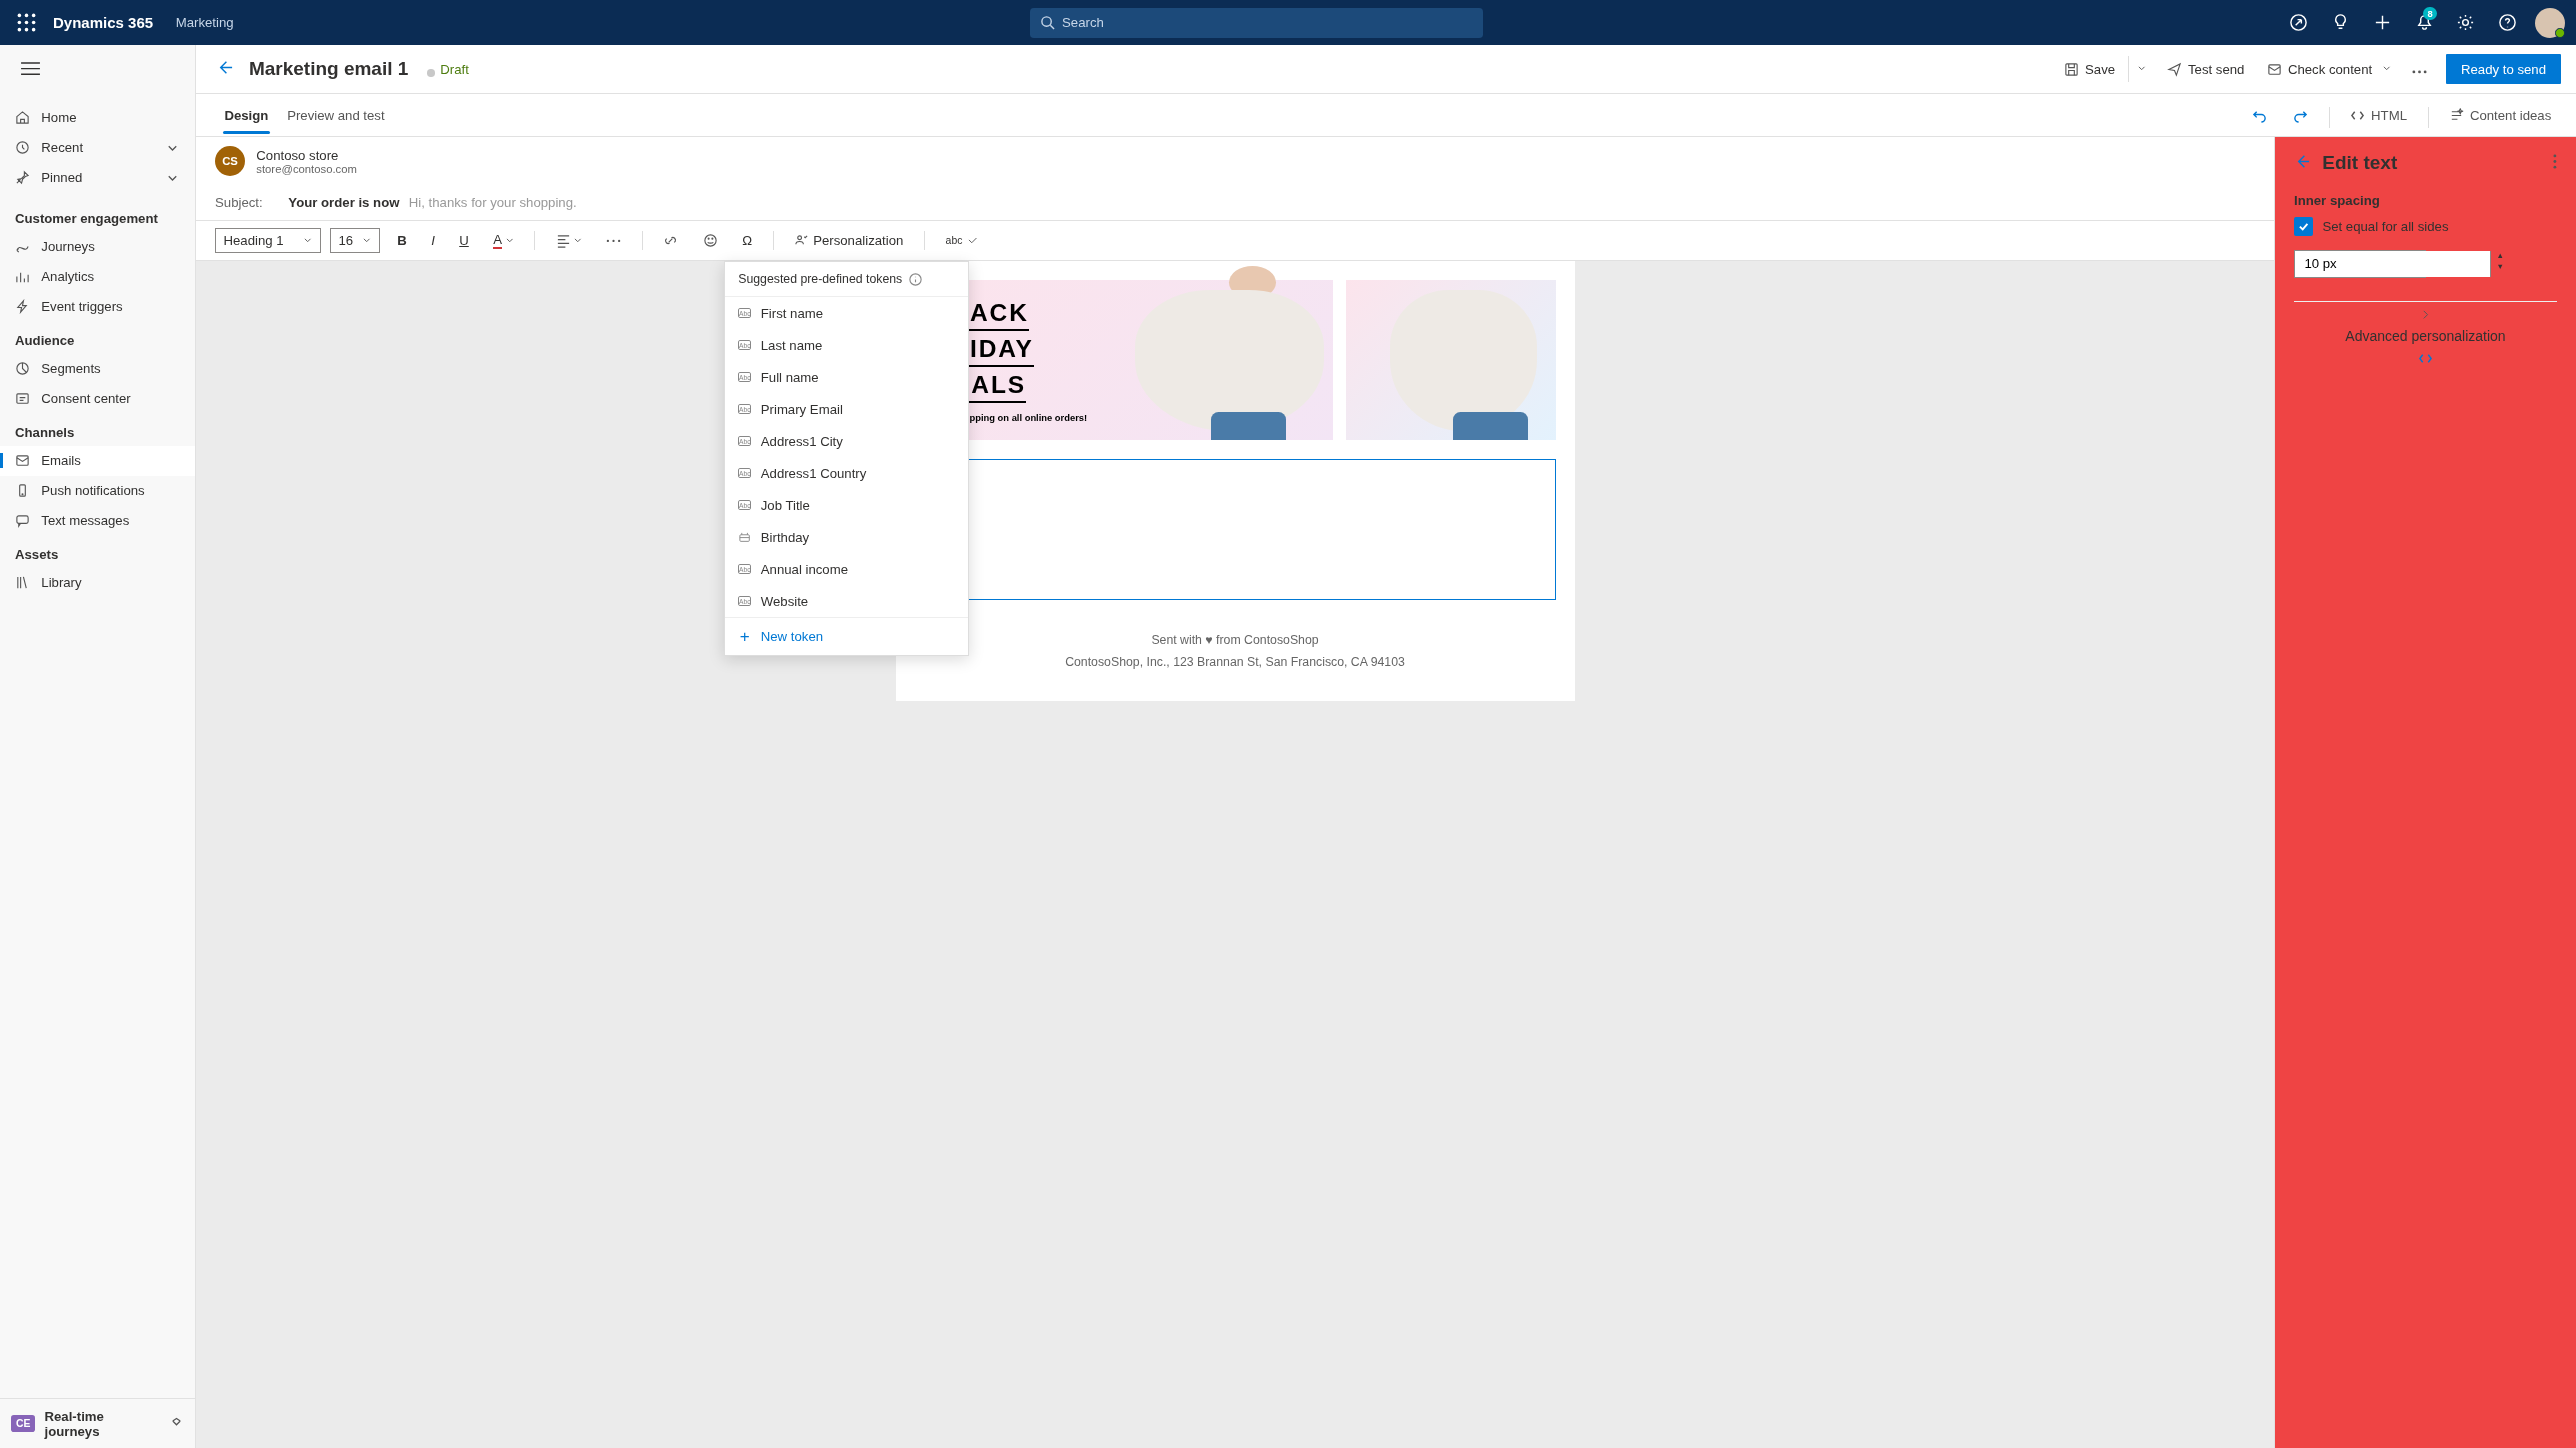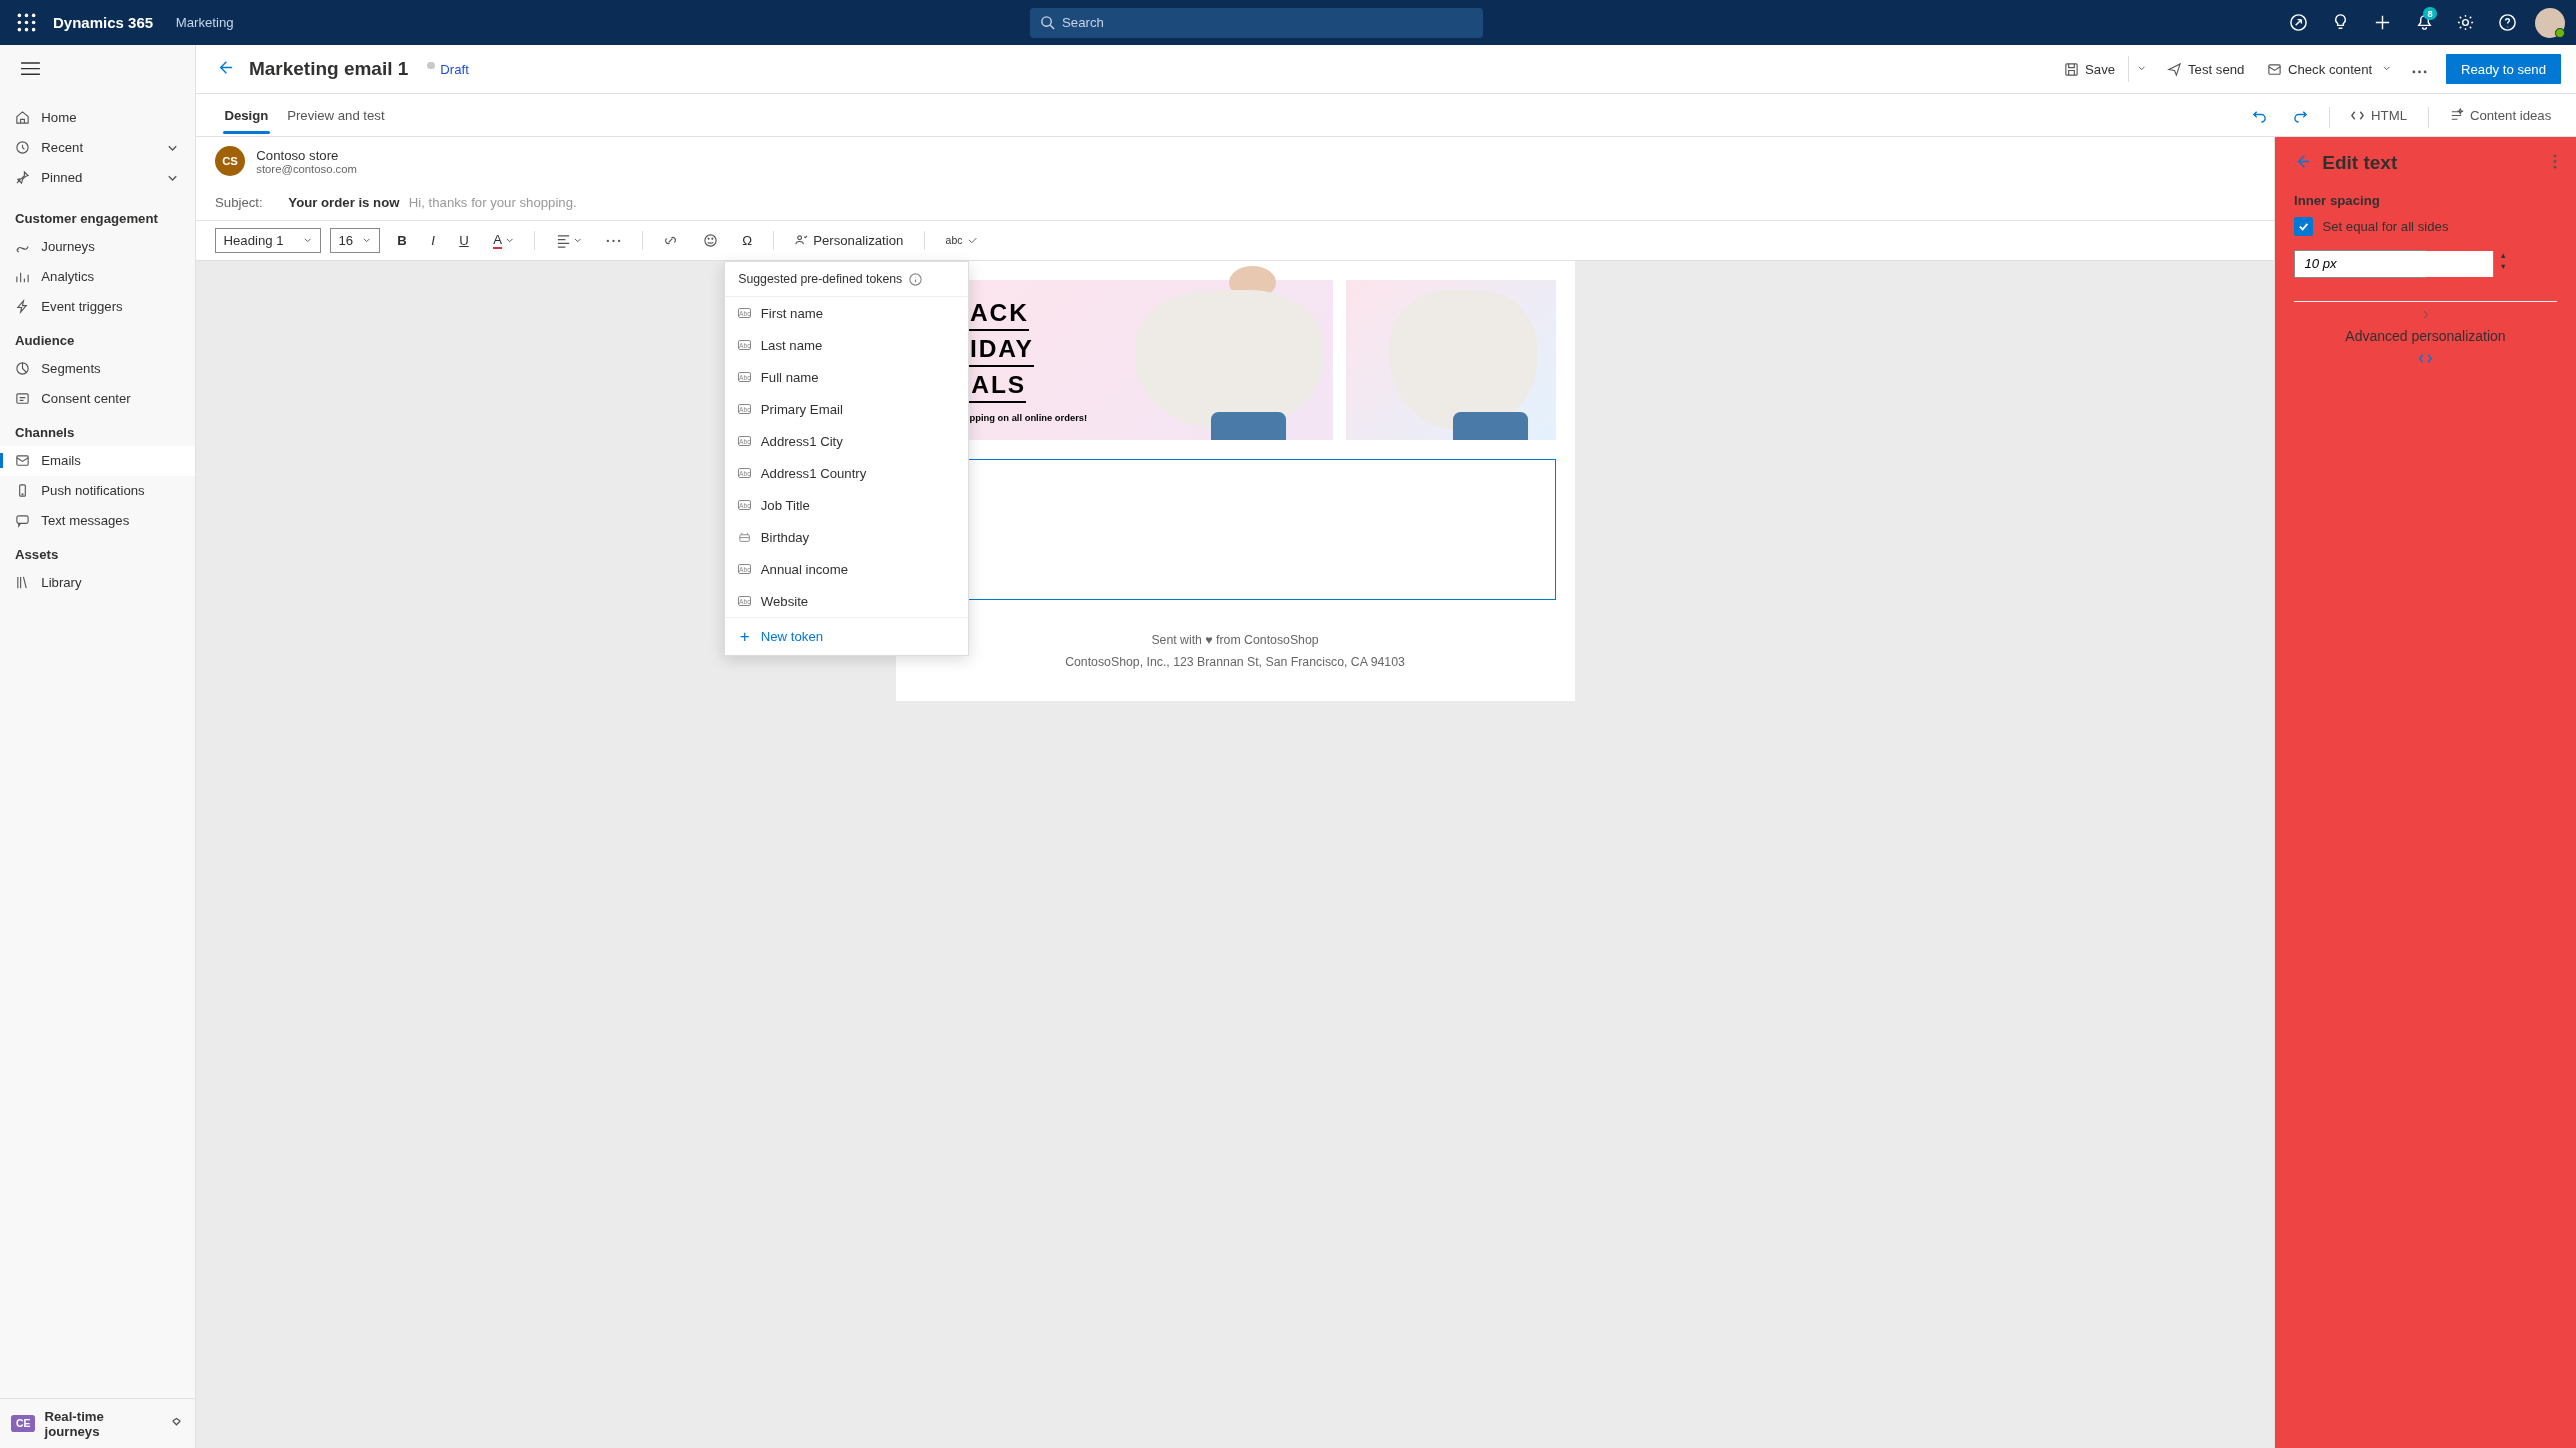--- a/index.html
+++ b/index.html
@@ -31,21 +31,21 @@
 .nav-section { padding: 11.3px 15px 5.7px; font-weight:600; font-size:13.2px; color:#323130; }
 .nav-expand { margin-left:auto; }
 .footer-switch { margin-top:auto; padding:9.4px 11.3px; display:flex; align-items:center; gap:9.4px; border-top:0.9px solid #e1e1e1; }
 .ce-chip { background:#8764b8; color:#fff; font-size:10.4px; padding:2.8px 4.7px; border-radius:2.8px; font-weight:600; }
 
 
 .main { flex:1; display:flex; flex-direction:column; background:#fff; min-width:0; }
 .cmdbar { height:49px; border-bottom:0.9px solid #e1e1e1; display:flex; align-items:center; padding:0 15px; gap:11.3px; }
 .back-btn { color:#0078d4; cursor:pointer; padding:3.8px; }
 .page-title { font-size:19px; font-weight:600; margin-right:7.5px; }
-.status-dot { color:#1d4ed8; display:flex; align-items:flex-start; gap:5.7px; }
+.status-dot { color:#4d7c0f; display:flex; align-items:flex-end; gap:5.7px; }
 .dot { width:7.5px; height:7.5px; background:#c8c8c8; border-radius:50%; }
 .cmd-right { margin-left:auto; display:flex; align-items:center; gap:4px; }
 .cmd-btn { display:flex; align-items:center; gap:5.7px; padding:5.7px 9.4px; cursor:pointer; border-radius:1.9px; }
 .chev-split { border-left:0.9px solid #ddd; padding:5.7px 7.5px; cursor:pointer; }
 .primary-btn { background:#0078d4; color:#fff; padding:7.5px 15px; border-radius:1px; font-weight:400; cursor:pointer; margin-left:7.5px; }
 .more-btn { padding:5.7px 7.5px; cursor:pointer; }
 
 .tabbar { height:43px; border-bottom:0.9px solid #e1e1e1; display:flex; align-items:center; padding:0 19px; }
 .tab { padding:11.3px 9.4px; cursor:pointer; position:relative; color:#555; }
 .tab.active { color:#323130; font-weight:600; }
@@ -101,21 +101,21 @@
 
 .right-panel { width:302px; border-left:0.9px solid #e1e1e1; background:#ef4444; padding:15px 19px; }
 .panel-head { display:flex; align-items:center; gap:11.3px; margin-bottom:19px; }
 .panel-head h2 { font-size:19px; font-weight:600; flex:1; }
 .panel-back { color:#0078d4; cursor:pointer; }
 .panel-more { cursor:pointer; }
 .field-label { font-weight:600; margin-bottom:9.4px; }
 .chk-row { display:flex; align-items:center; gap:9.4px; margin-bottom:13.2px; }
 .chk { width:19px; height:19px; background:#0078d4; display:flex; align-items:center; justify-content:center; color:#fff; border-radius:1.9px; }
 .spin-input { display:flex; border:0.9px solid #8a8886; width:132px; }
-.spin-input input { border:none; padding:5.7px 9.4px; flex:1; font-size:13.2px; outline:none;font-style:italic; }
+.spin-input input { border:none; padding:5.7px 9.4px; flex:1; font-size:13.2px; outline:none; }
 .spin-btns { display:flex; flex-direction:column; border-left:0.9px solid #8a8886; }
 .spin-btns div { font-size:7.5px; padding:0.9px 5.7px; cursor:pointer; }
 .accordion { display:flex; align-items:center; gap:7.5px; margin-top:22.6px; padding:7.5px 0; cursor:pointer; border-top:0.9px solid #eee;flex-direction:column; }
 .accordion-label { flex:1; font-size:14px; }
 .code-icon { color:#0078d4; }
 
 svg { flex-shrink:0; }
 .icon-sm { width:15px; height:15px; }
 .icon-md { width:19px; height:19px; }
 </style>

